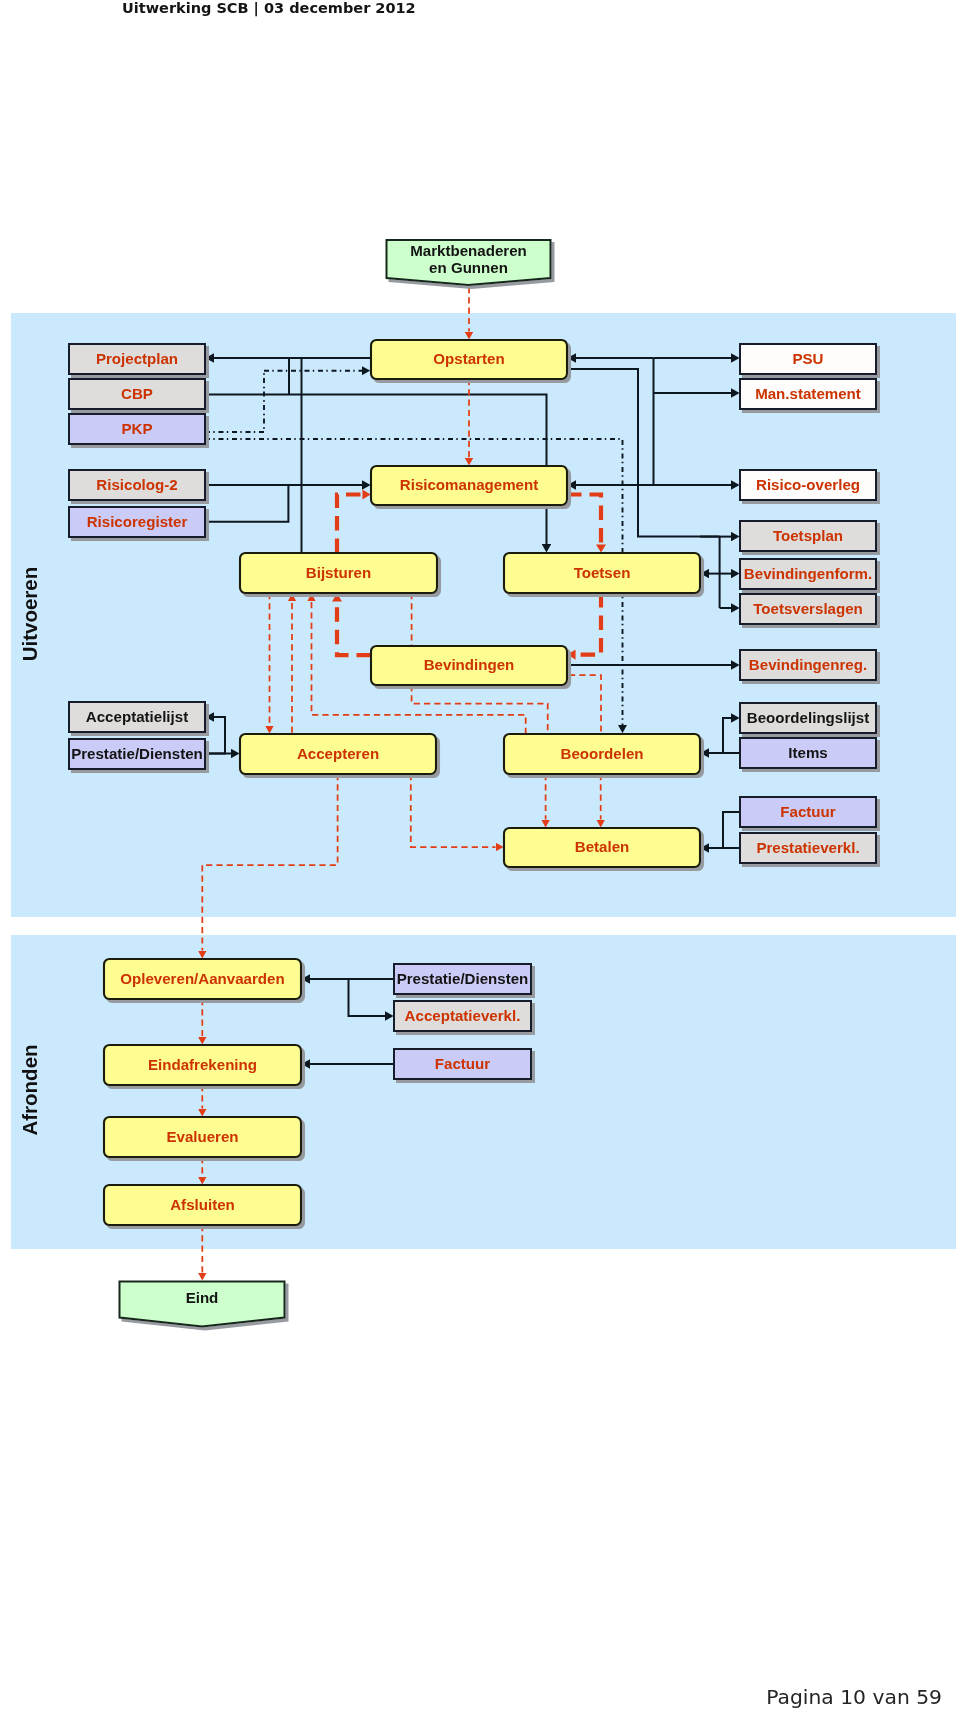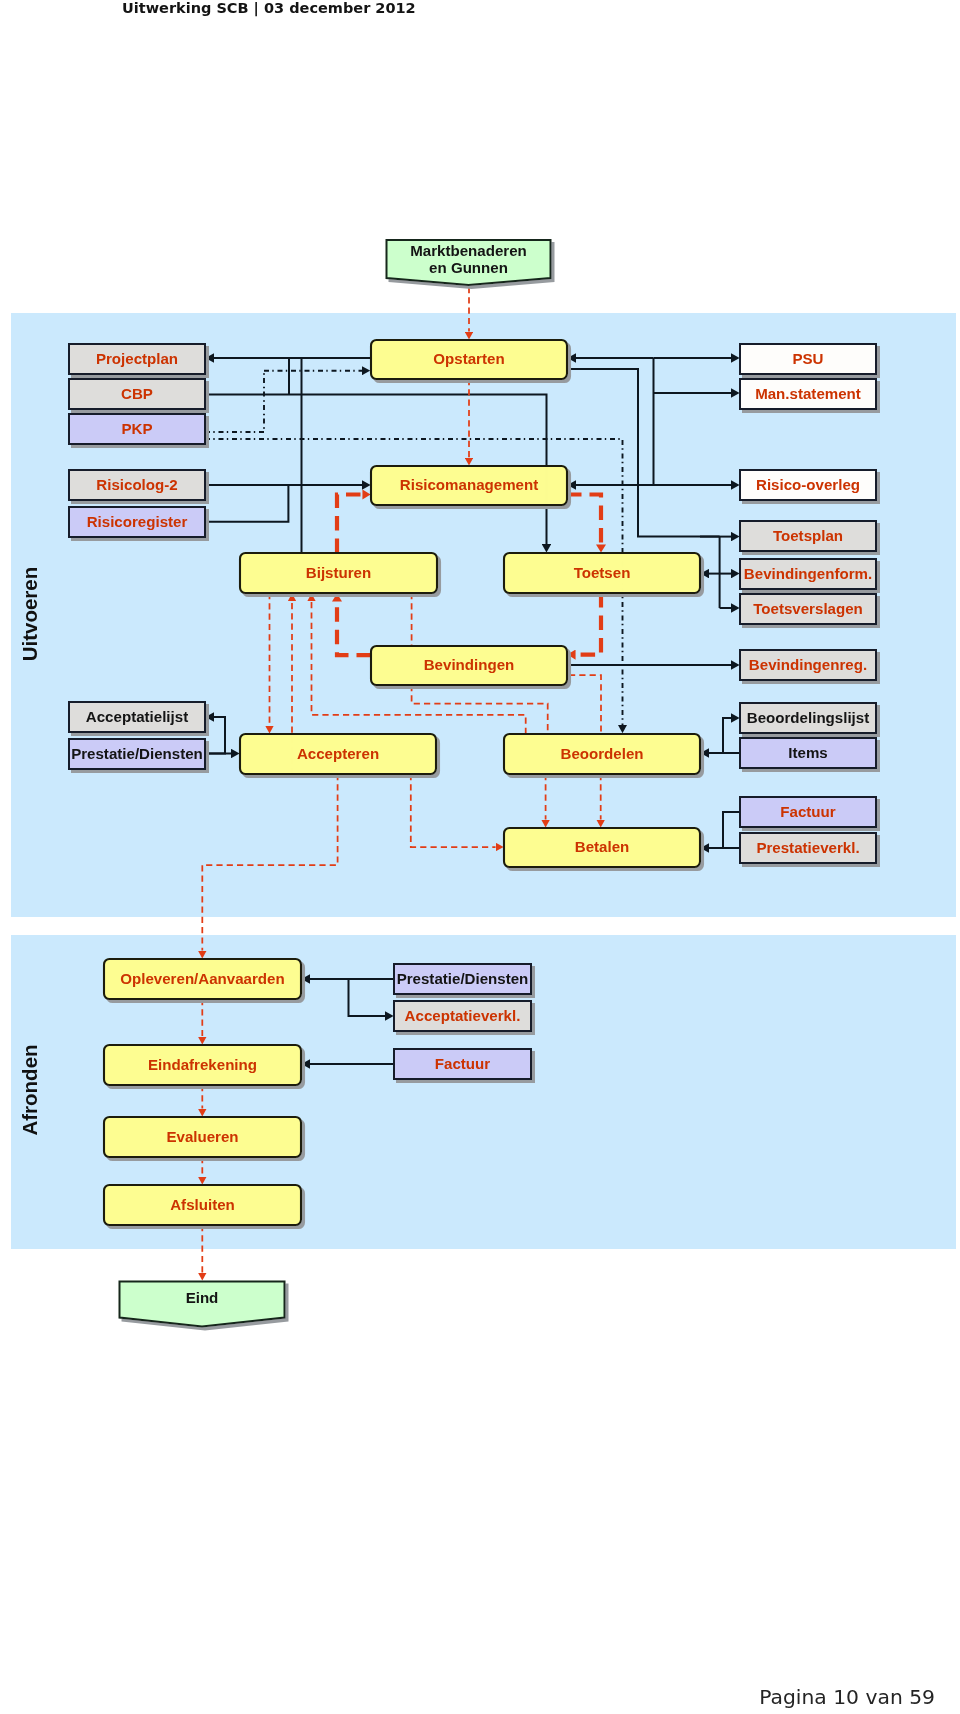--- a/index.html
+++ b/index.html
@@ -4,21 +4,21 @@
 <title>Uitwerking SCB</title>
 <style>
   html,body{margin:0;padding:0;background:#ffffff;}
   body{width:960px;height:1714px;position:relative;overflow:hidden;
        font-family:"Liberation Sans",sans-serif;-webkit-font-smoothing:antialiased;}
   .page-header{position:absolute;left:122px;top:0px;text-align:center;
        font-family:"DejaVu Sans",sans-serif;
        font-size:14.5px;font-weight:bold;color:#141414;line-height:16px;}
   .page-footer{position:absolute;left:0;top:1686px;width:935px;text-align:right;
        font-family:"DejaVu Sans",sans-serif;
-       font-size:20.3px;color:#242424;font-weight:normal;line-height:22px;}
+       font-size:20.3px;color:#242424;font-weight:normal;line-height:22px;padding-left:7px;}
   svg.diagram{position:absolute;left:0;top:0;}
   .bandlabel{font-size:20.5px;font-weight:bold;fill:#111111;font-family:"Liberation Sans",sans-serif;}
   .nodetext{font-size:15.1px;font-weight:bold;fill:#CC3300;text-anchor:middle;
        dominant-baseline:middle;font-family:"Liberation Sans",sans-serif;}
   .nodetext.dark{fill:#141414;}
   .nodetext.term{fill:#141414;}
 </style>
 </head>
 <body>
 

